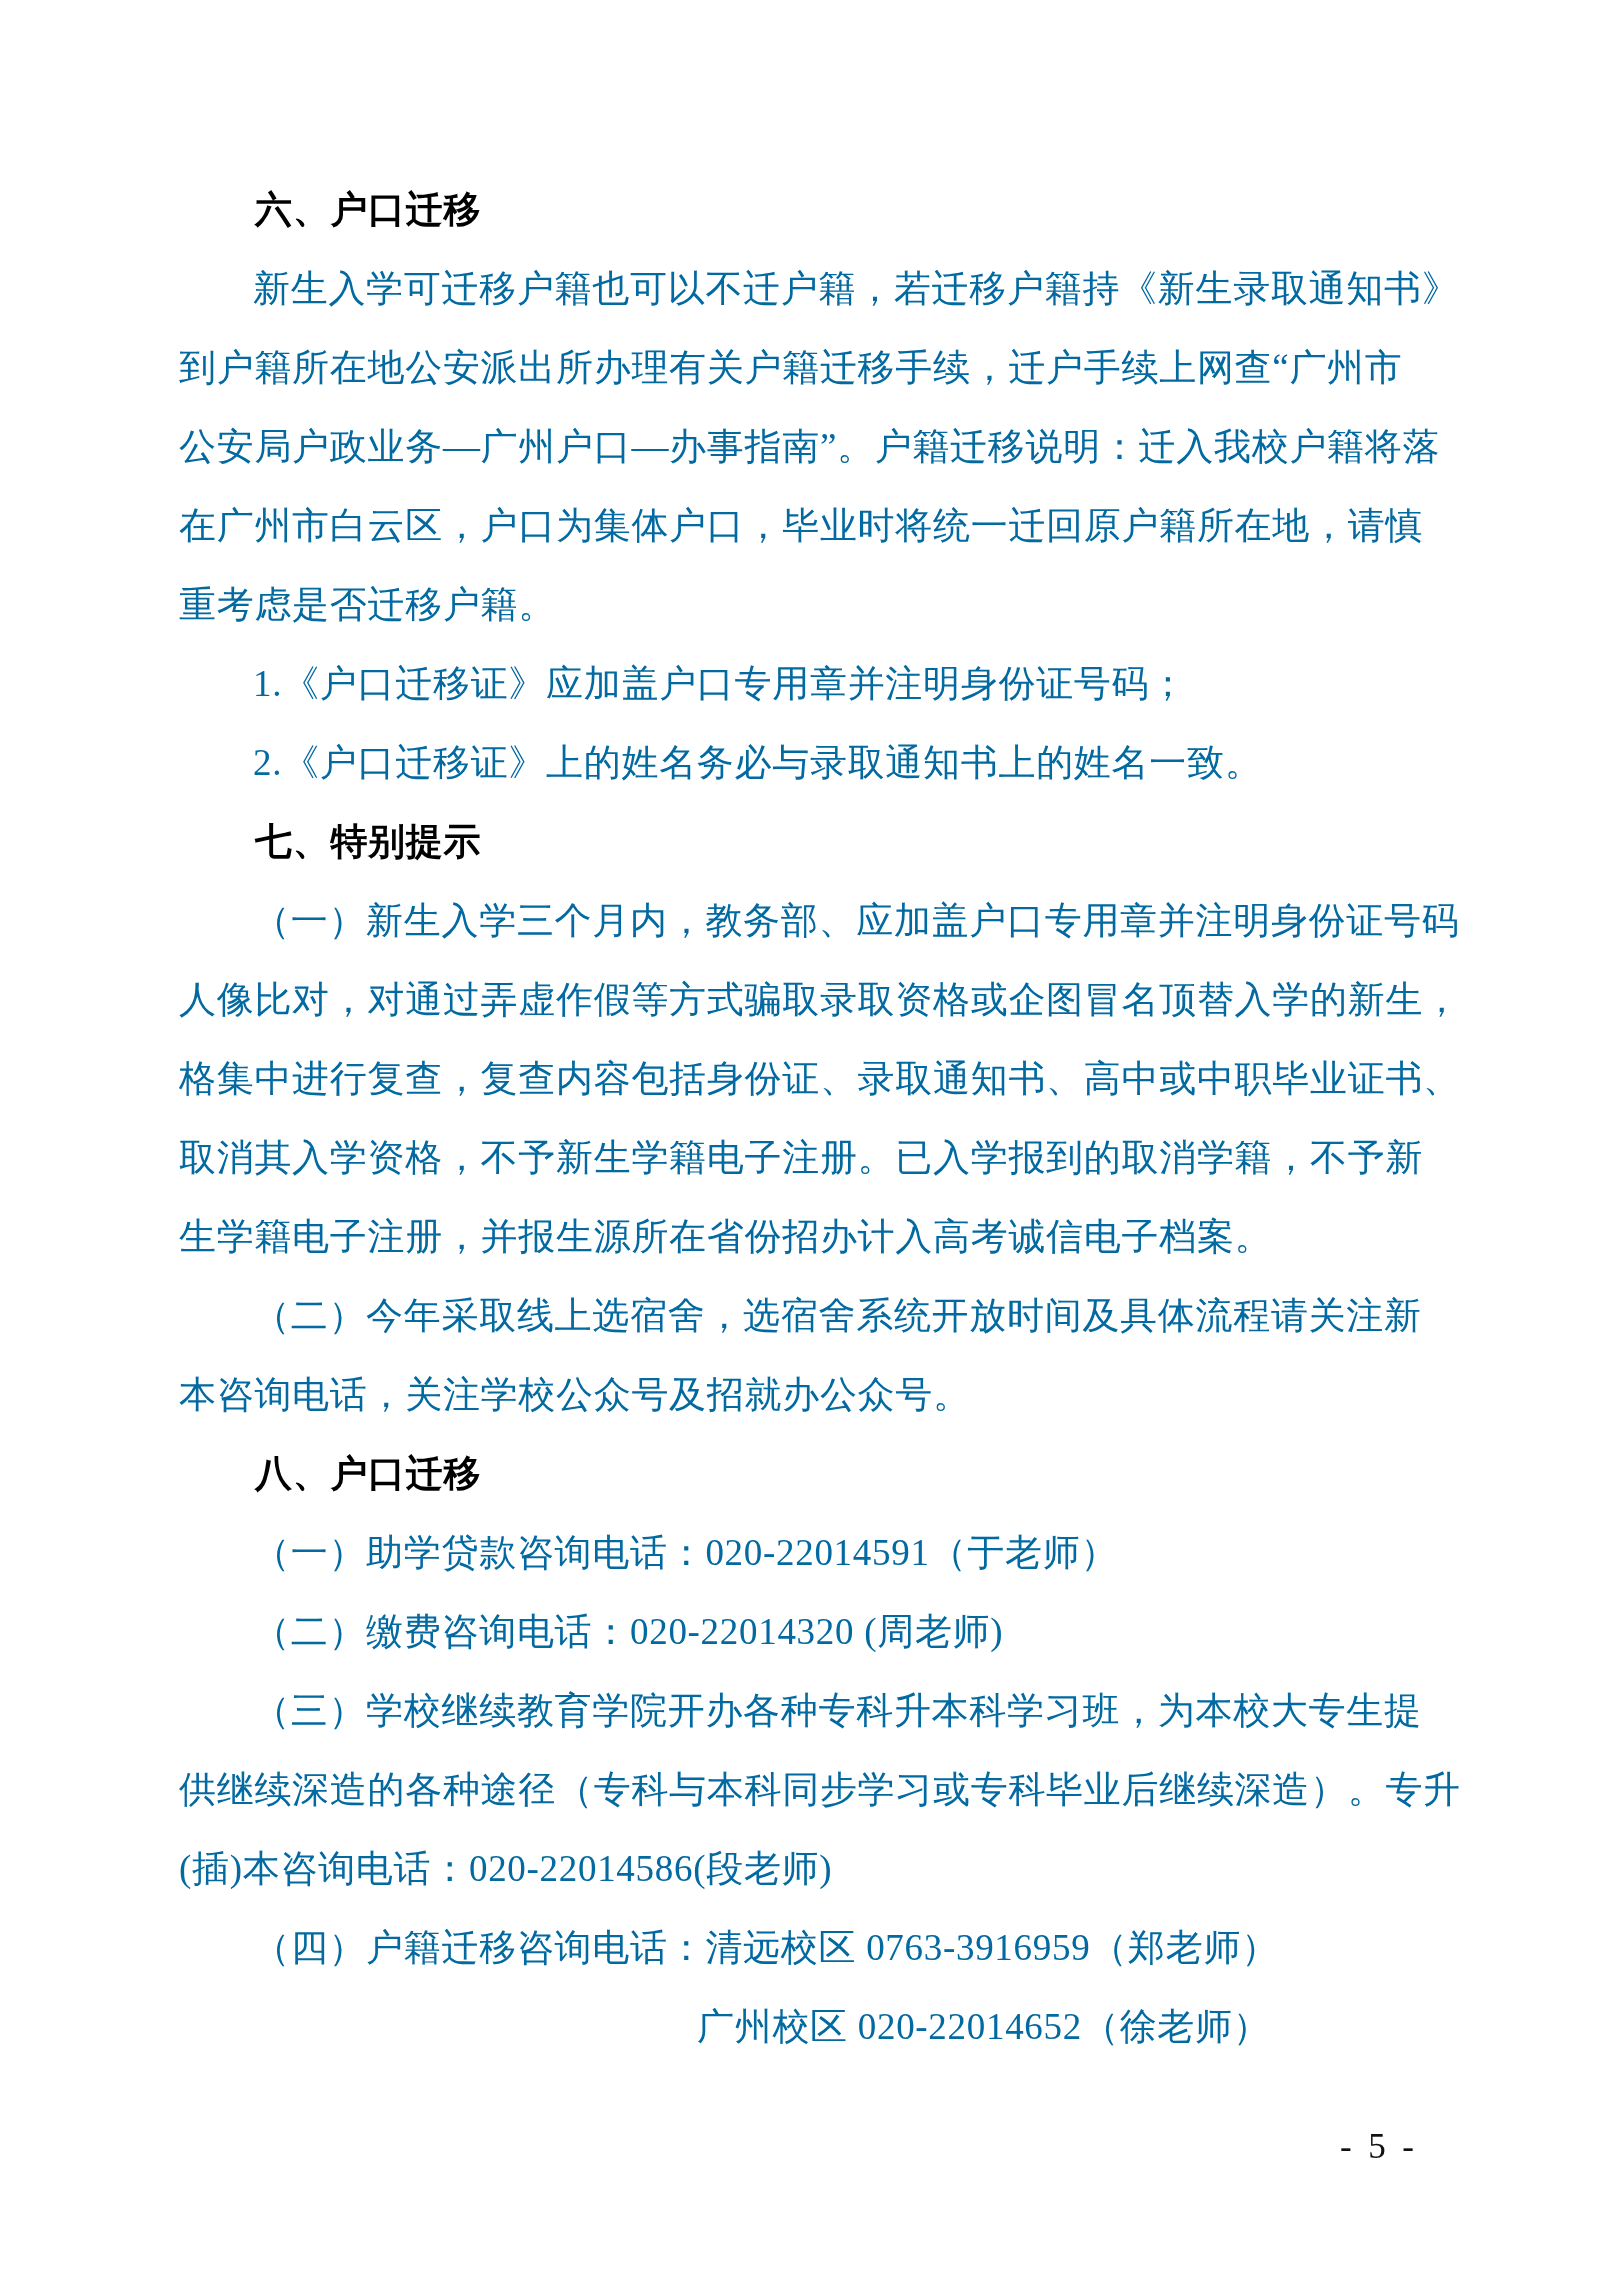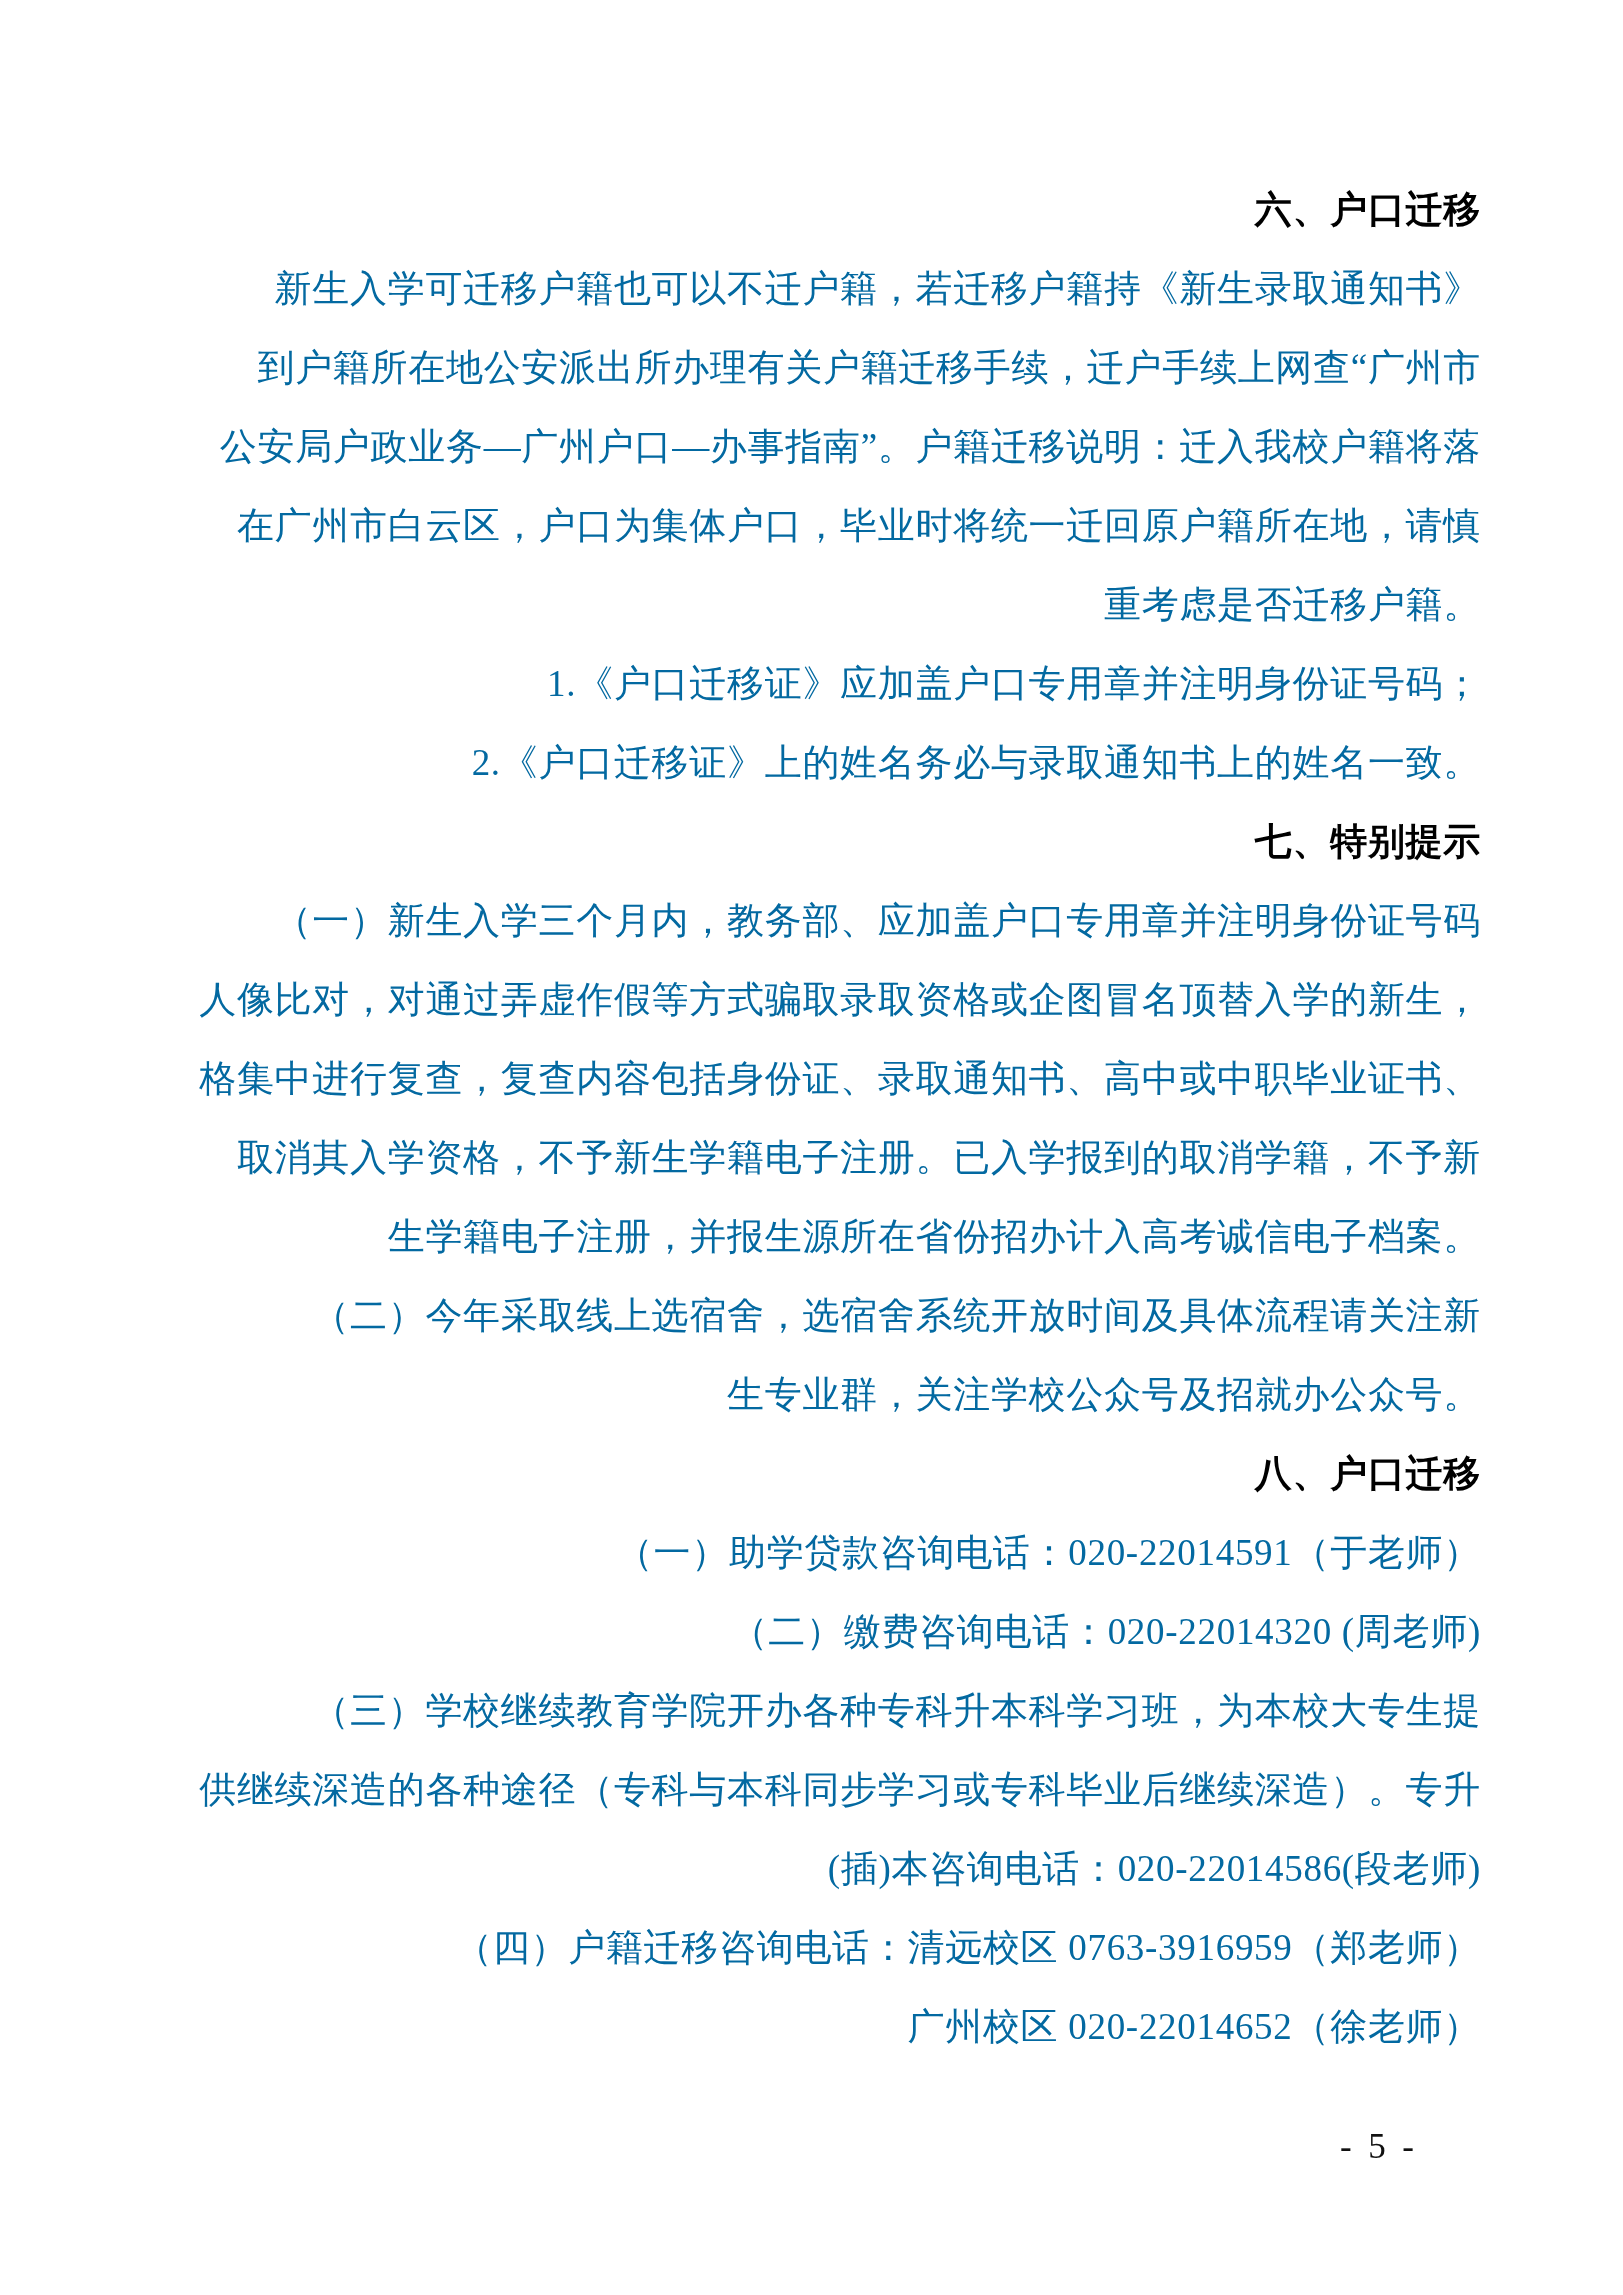--- a/index.html
+++ b/index.html
@@ -6,21 +6,20 @@
     margin: 0;
     padding: 0;
     background: #e8e8e8;
   }
   .page {
     position: relative;
     width: 1623px;
     height: 2295px;
     background: #ffffff;
     overflow: hidden;
-    text-align: right;
   }
   .content {
     position: absolute;
     left: 179px;
     top: 170px;
     width: 1302px;
   }
   .line {
     height: 79px;
     line-height: 79px;
@@ -70,21 +69,21 @@
     <div class="line flush">重考虑是否迁移户籍。</div>
     <div class="line indent">1.《户口迁移证》应加盖户口专用章并注明身份证号码；</div>
     <div class="line indent">2.《户口迁移证》上的姓名务必与录取通知书上的姓名一致。</div>
     <div class="line heading">七、特别提示</div>
     <div class="line indent">（一）新生入学三个月内，教务部、应加盖户口专用章并注明身份证号码</div>
     <div class="line flush">人像比对，对通过弄虚作假等方式骗取录取资格或企图冒名顶替入学的新生，</div>
     <div class="line flush">格集中进行复查，复查内容包括身份证、录取通知书、高中或中职毕业证书、</div>
     <div class="line flush">取消其入学资格，不予新生学籍电子注册。已入学报到的取消学籍，不予新</div>
     <div class="line flush">生学籍电子注册，并报生源所在省份招办计入高考诚信电子档案。</div>
     <div class="line indent">（二）今年采取线上选宿舍，选宿舍系统开放时间及具体流程请关注新</div>
-    <div class="line flush">生专业群，关注学校公众号及招就办公众号。</div>
+    <div class="line flush">本咨询电话，关注学校公众号及招就办公众号。</div>
     <div class="line heading">八、户口迁移</div>
     <div class="line indent">（一）助学贷款咨询电话：020-22014591（于老师）</div>
     <div class="line indent">（二）缴费咨询电话：020-22014320 (周老师)</div>
     <div class="line indent">（三）学校继续教育学院开办各种专科升本科学习班，为本校大专生提</div>
     <div class="line flush">供继续深造的各种途径（专科与本科同步学习或专科毕业后继续深造）。专升</div>
     <div class="line flush">(插)本咨询电话：020-22014586(段老师)</div>
     <div class="line indent">（四）户籍迁移咨询电话：清远校区 0763-3916959（郑老师）</div>
     <div class="line hang">广州校区 020-22014652（徐老师）</div>
   </div>
   <div class="page-number">- 5 -</div>

